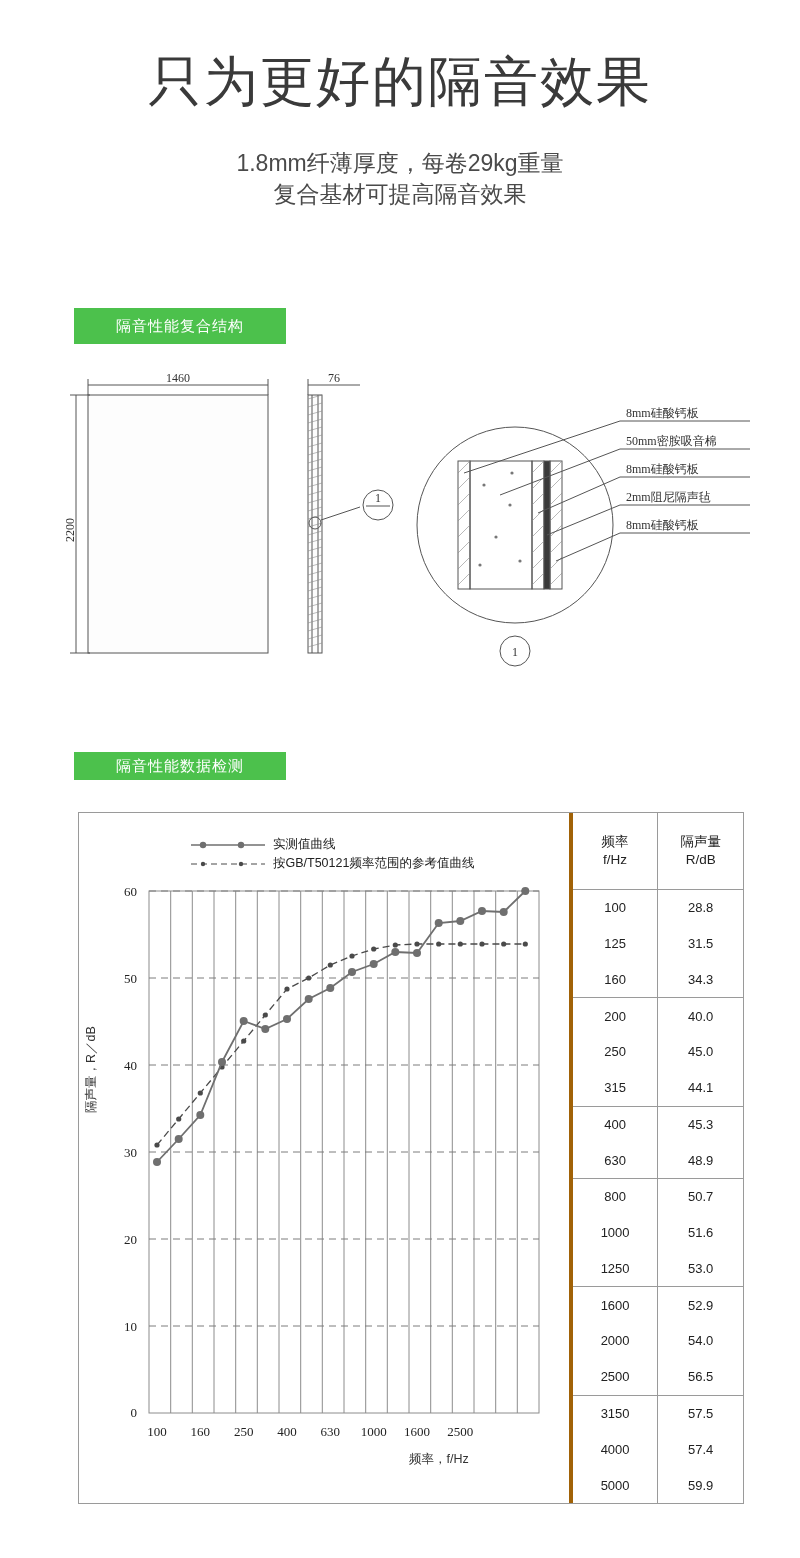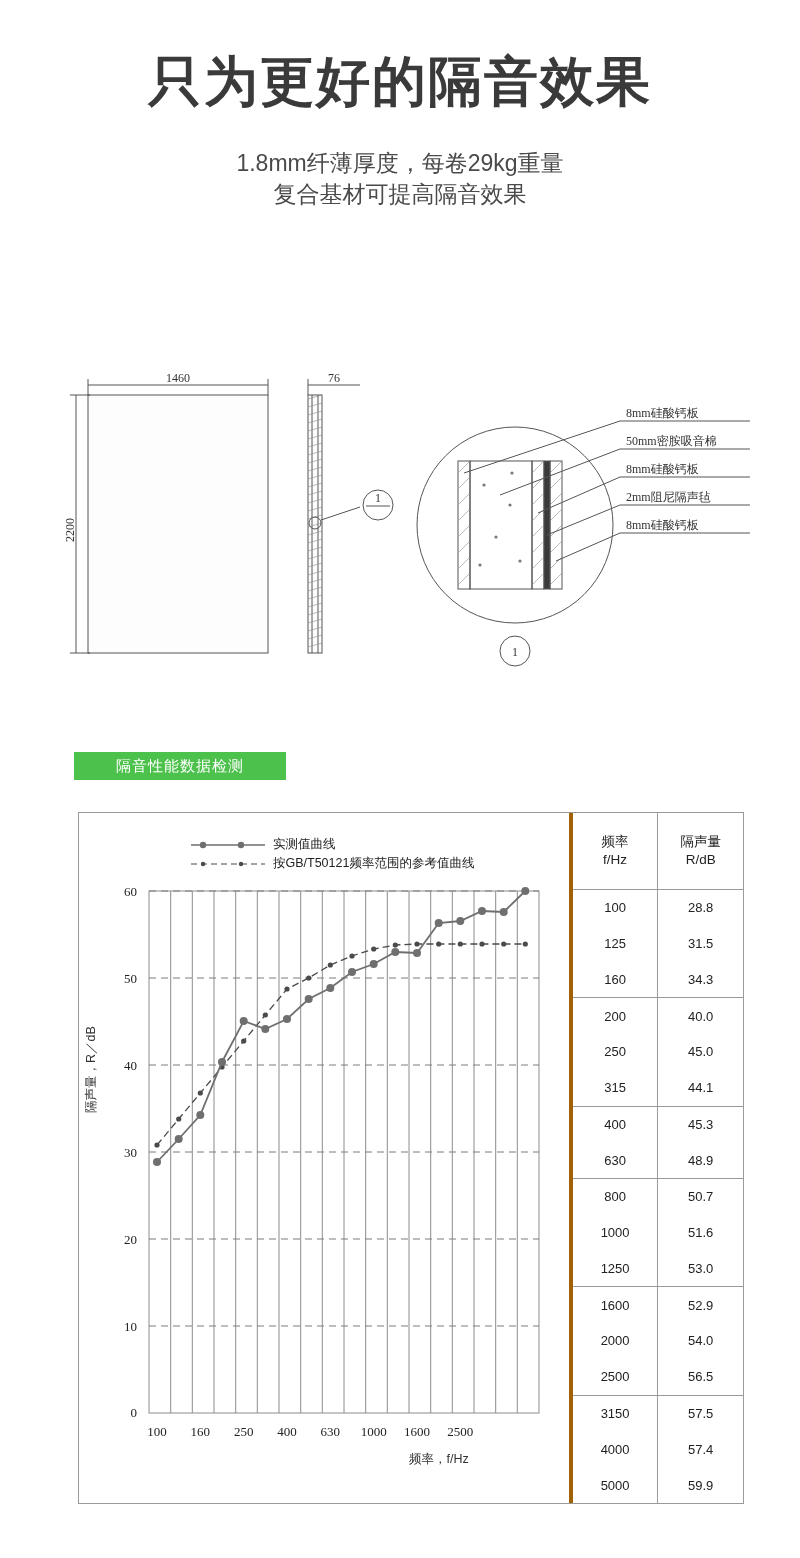--- a/index.html
+++ b/index.html
@@ -6,21 +6,21 @@
   body{
     width:800px;height:1558px;background:#ffffff;
     font-family:"Liberation Sans", sans-serif;color:#333;
     position:relative;overflow:hidden;
   }
   .page{position:relative;width:800px;height:1558px;}
 
   
   .hero-title{
     position:absolute;left:0;top:52px;width:800px;text-align:center;
-    font-size:54px;line-height:1.1;font-weight:700;color:#3a3a3a;
+    font-size:54px;line-height:1.1;font-weight:400;color:#3a3a3a;
     letter-spacing:2px;
   }
   .hero-sub{
     position:absolute;left:0;top:148px;width:800px;text-align:center;
     font-size:23px;line-height:31px;color:#4a4a4a;
   }
 
   
   .tag{
     position:absolute;background:#4cc14c;color:#fff;
@@ -80,20 +80,21 @@
 <body>
 
 <div class="page">
 
   <div class="hero-title">只为更好的隔音效果</div>
   <div class="hero-sub">
     <div>1.8mm纤薄厚度，每卷29kg重量</div>
     <div>复合基材可提高隔音效果</div>
   </div>
 
+  <div class="tag" id="tag-structure">隔音性能复合结构</div>
 
   <div class="draw">
     <svg width="700" height="330" viewBox="0 0 700 330" xmlns="http://www.w3.org/2000/svg">
       <g stroke="#555" fill="none" stroke-width="1">
 
         <rect x="28" y="30" width="180" height="258" fill="#fdfdfd"></rect>
 
         <line x1="28" y1="20" x2="208" y2="20"></line>
         <line x1="28" y1="14" x2="28" y2="30"></line>
         <line x1="208" y1="14" x2="208" y2="30"></line>

